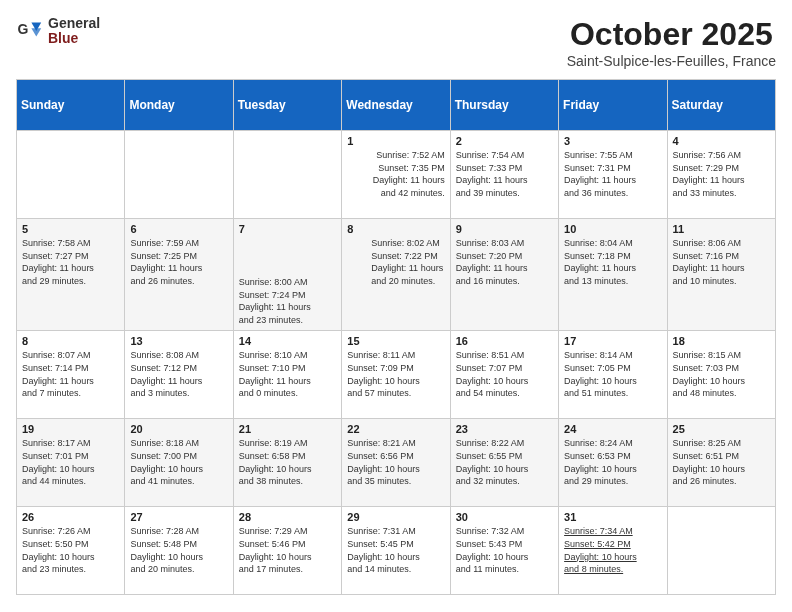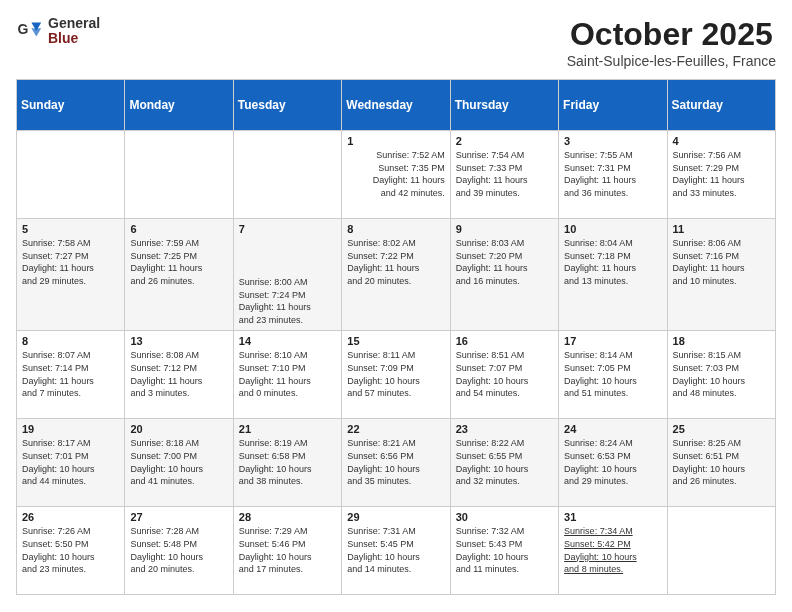--- a/index.html
+++ b/index.html
@@ -169,21 +169,21 @@
         </td>
         <td>
           <span class="day-num">7</span>
           <div class="cell-info" style="white-space: pre-line; margin-top: 41px;">Sunrise: 8:00 AM
 Sunset: 7:24 PM
 Daylight: 11 hours
 and 23 minutes.</div>
         </td>
         <td>
           <span class="day-num">8</span>
-          <div class="cell-info" style="white-space: pre-line;">Sunrise: 8:02 AM
+          <div class="cell-info" style="white-space: pre-line; margin-left: 24px;">Sunrise: 8:02 AM
 Sunset: 7:22 PM
 Daylight: 11 hours
 and 20 minutes.</div>
         </td>
         <td>
           <span class="day-num">9</span>
           <div class="cell-info" style="white-space: pre-line;">Sunrise: 8:03 AM
 Sunset: 7:20 PM
 Daylight: 11 hours
 and 16 minutes.</div>

